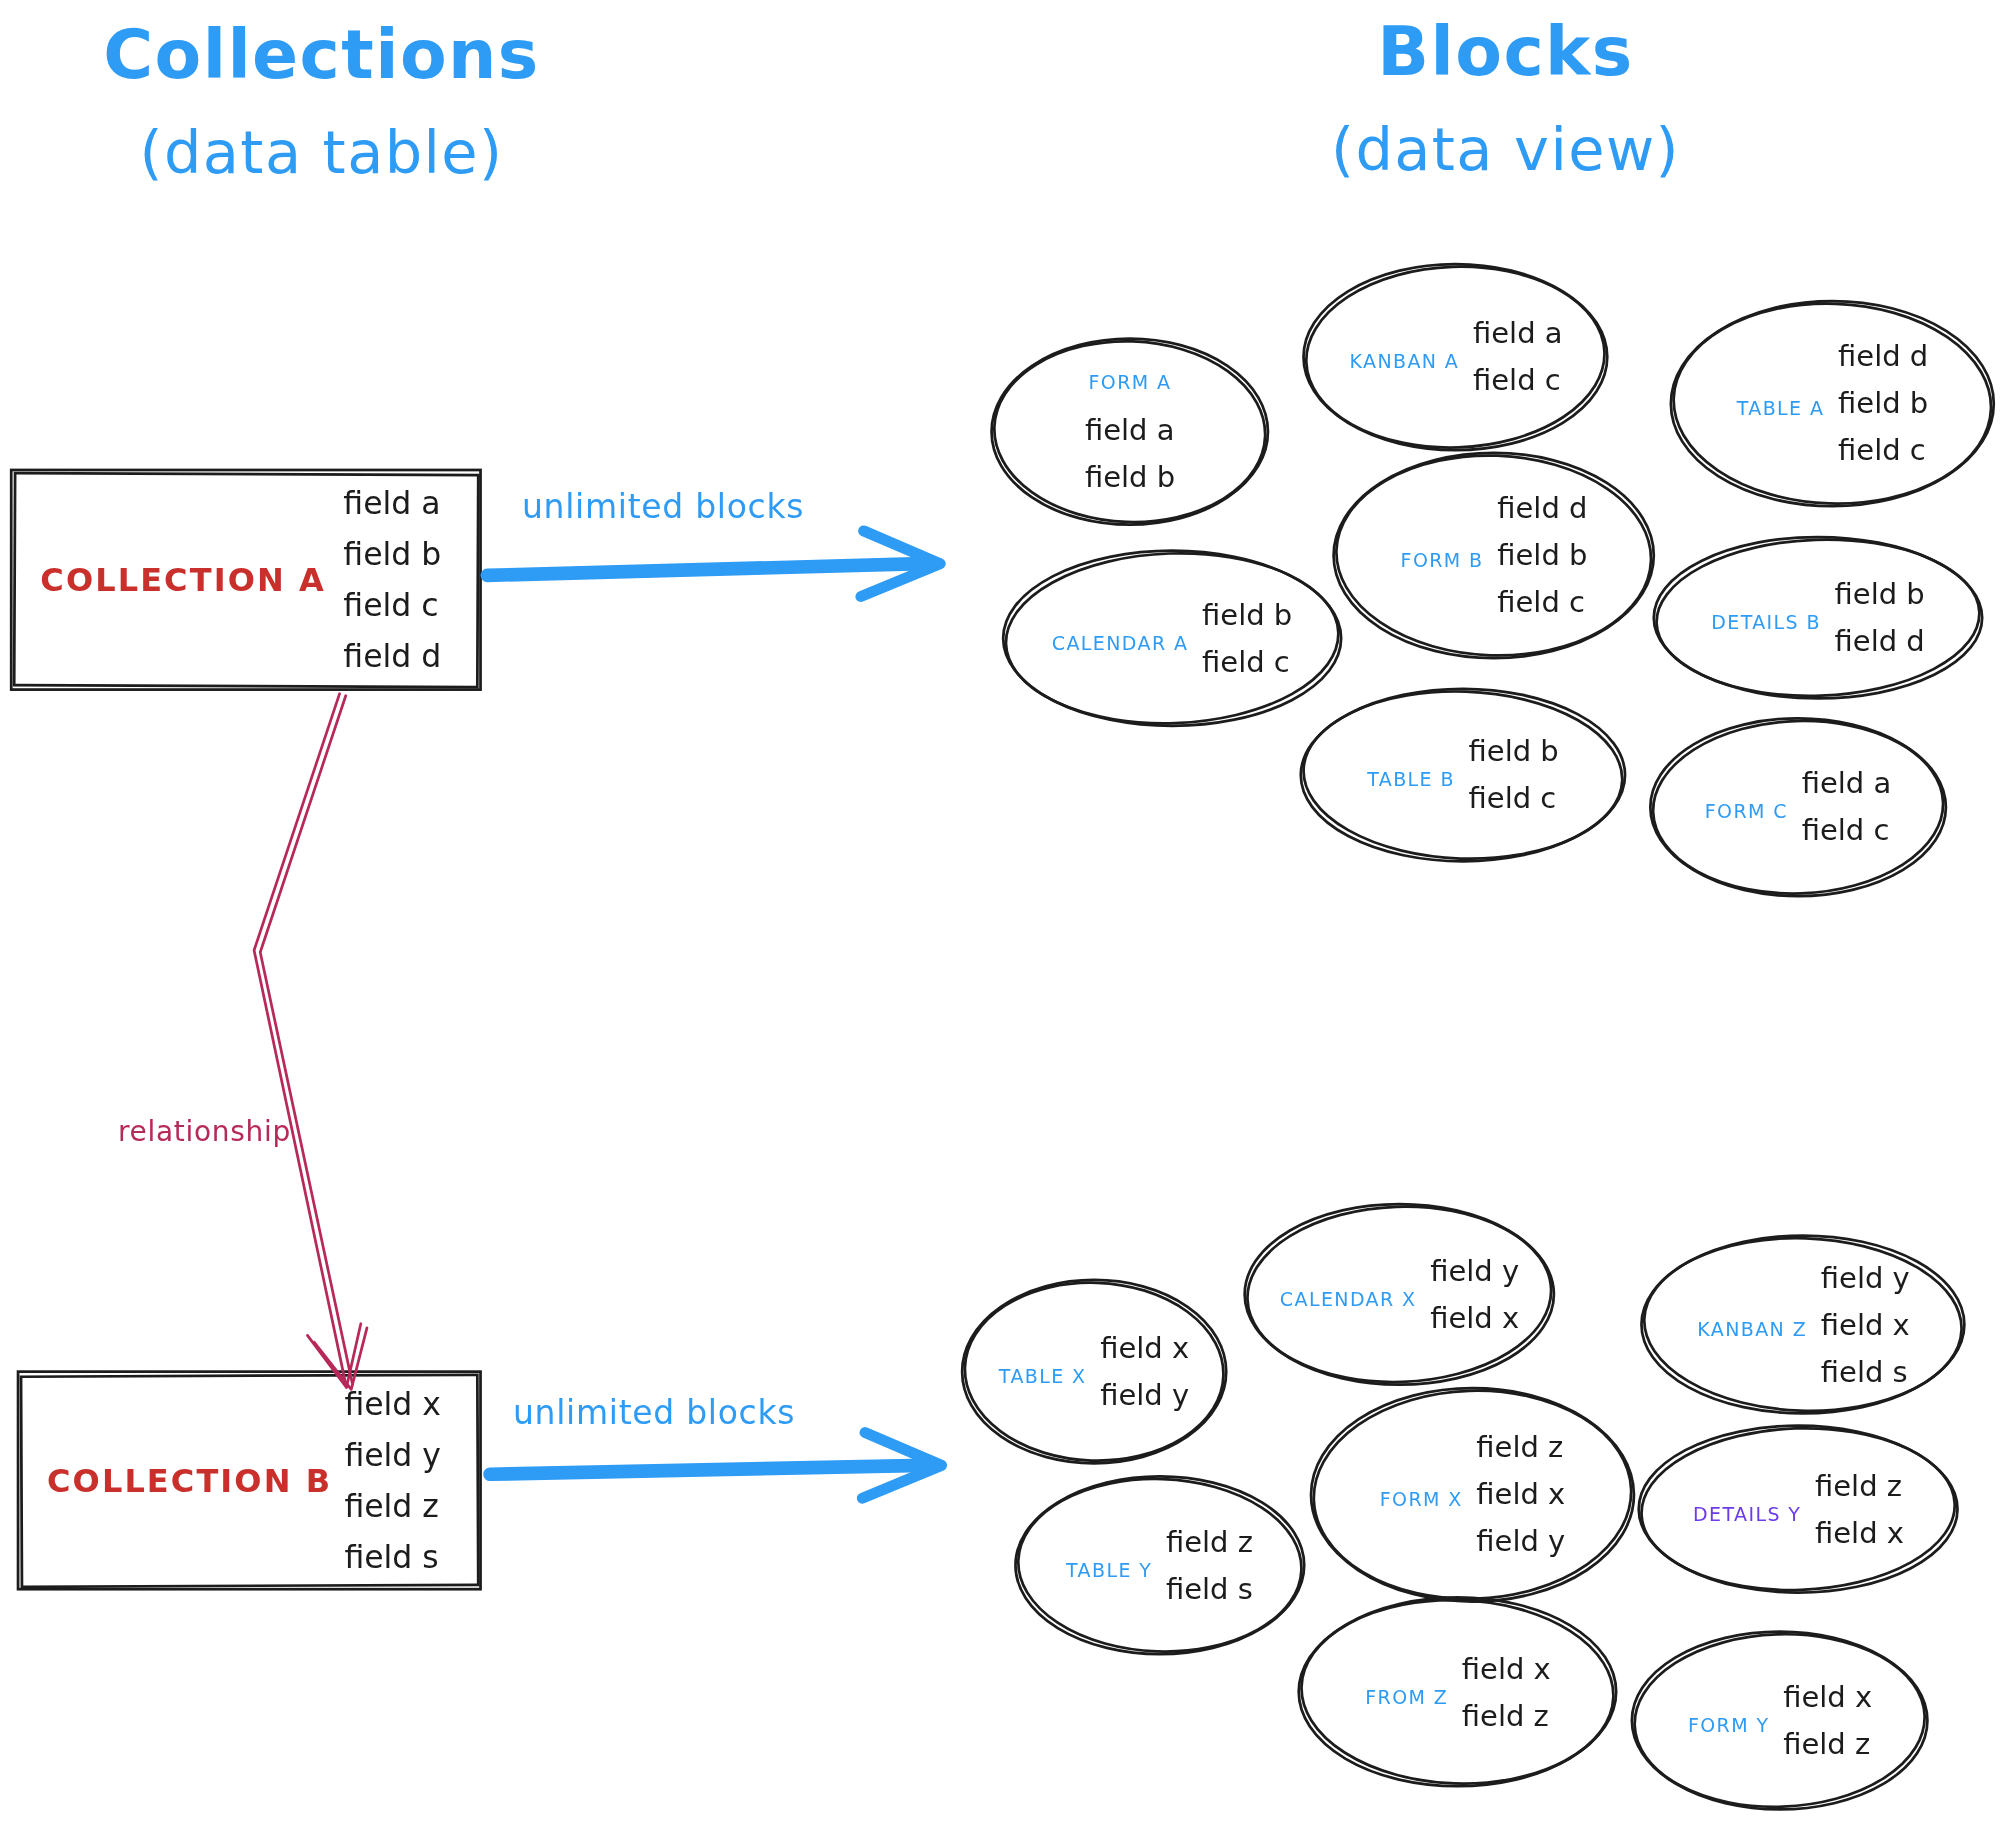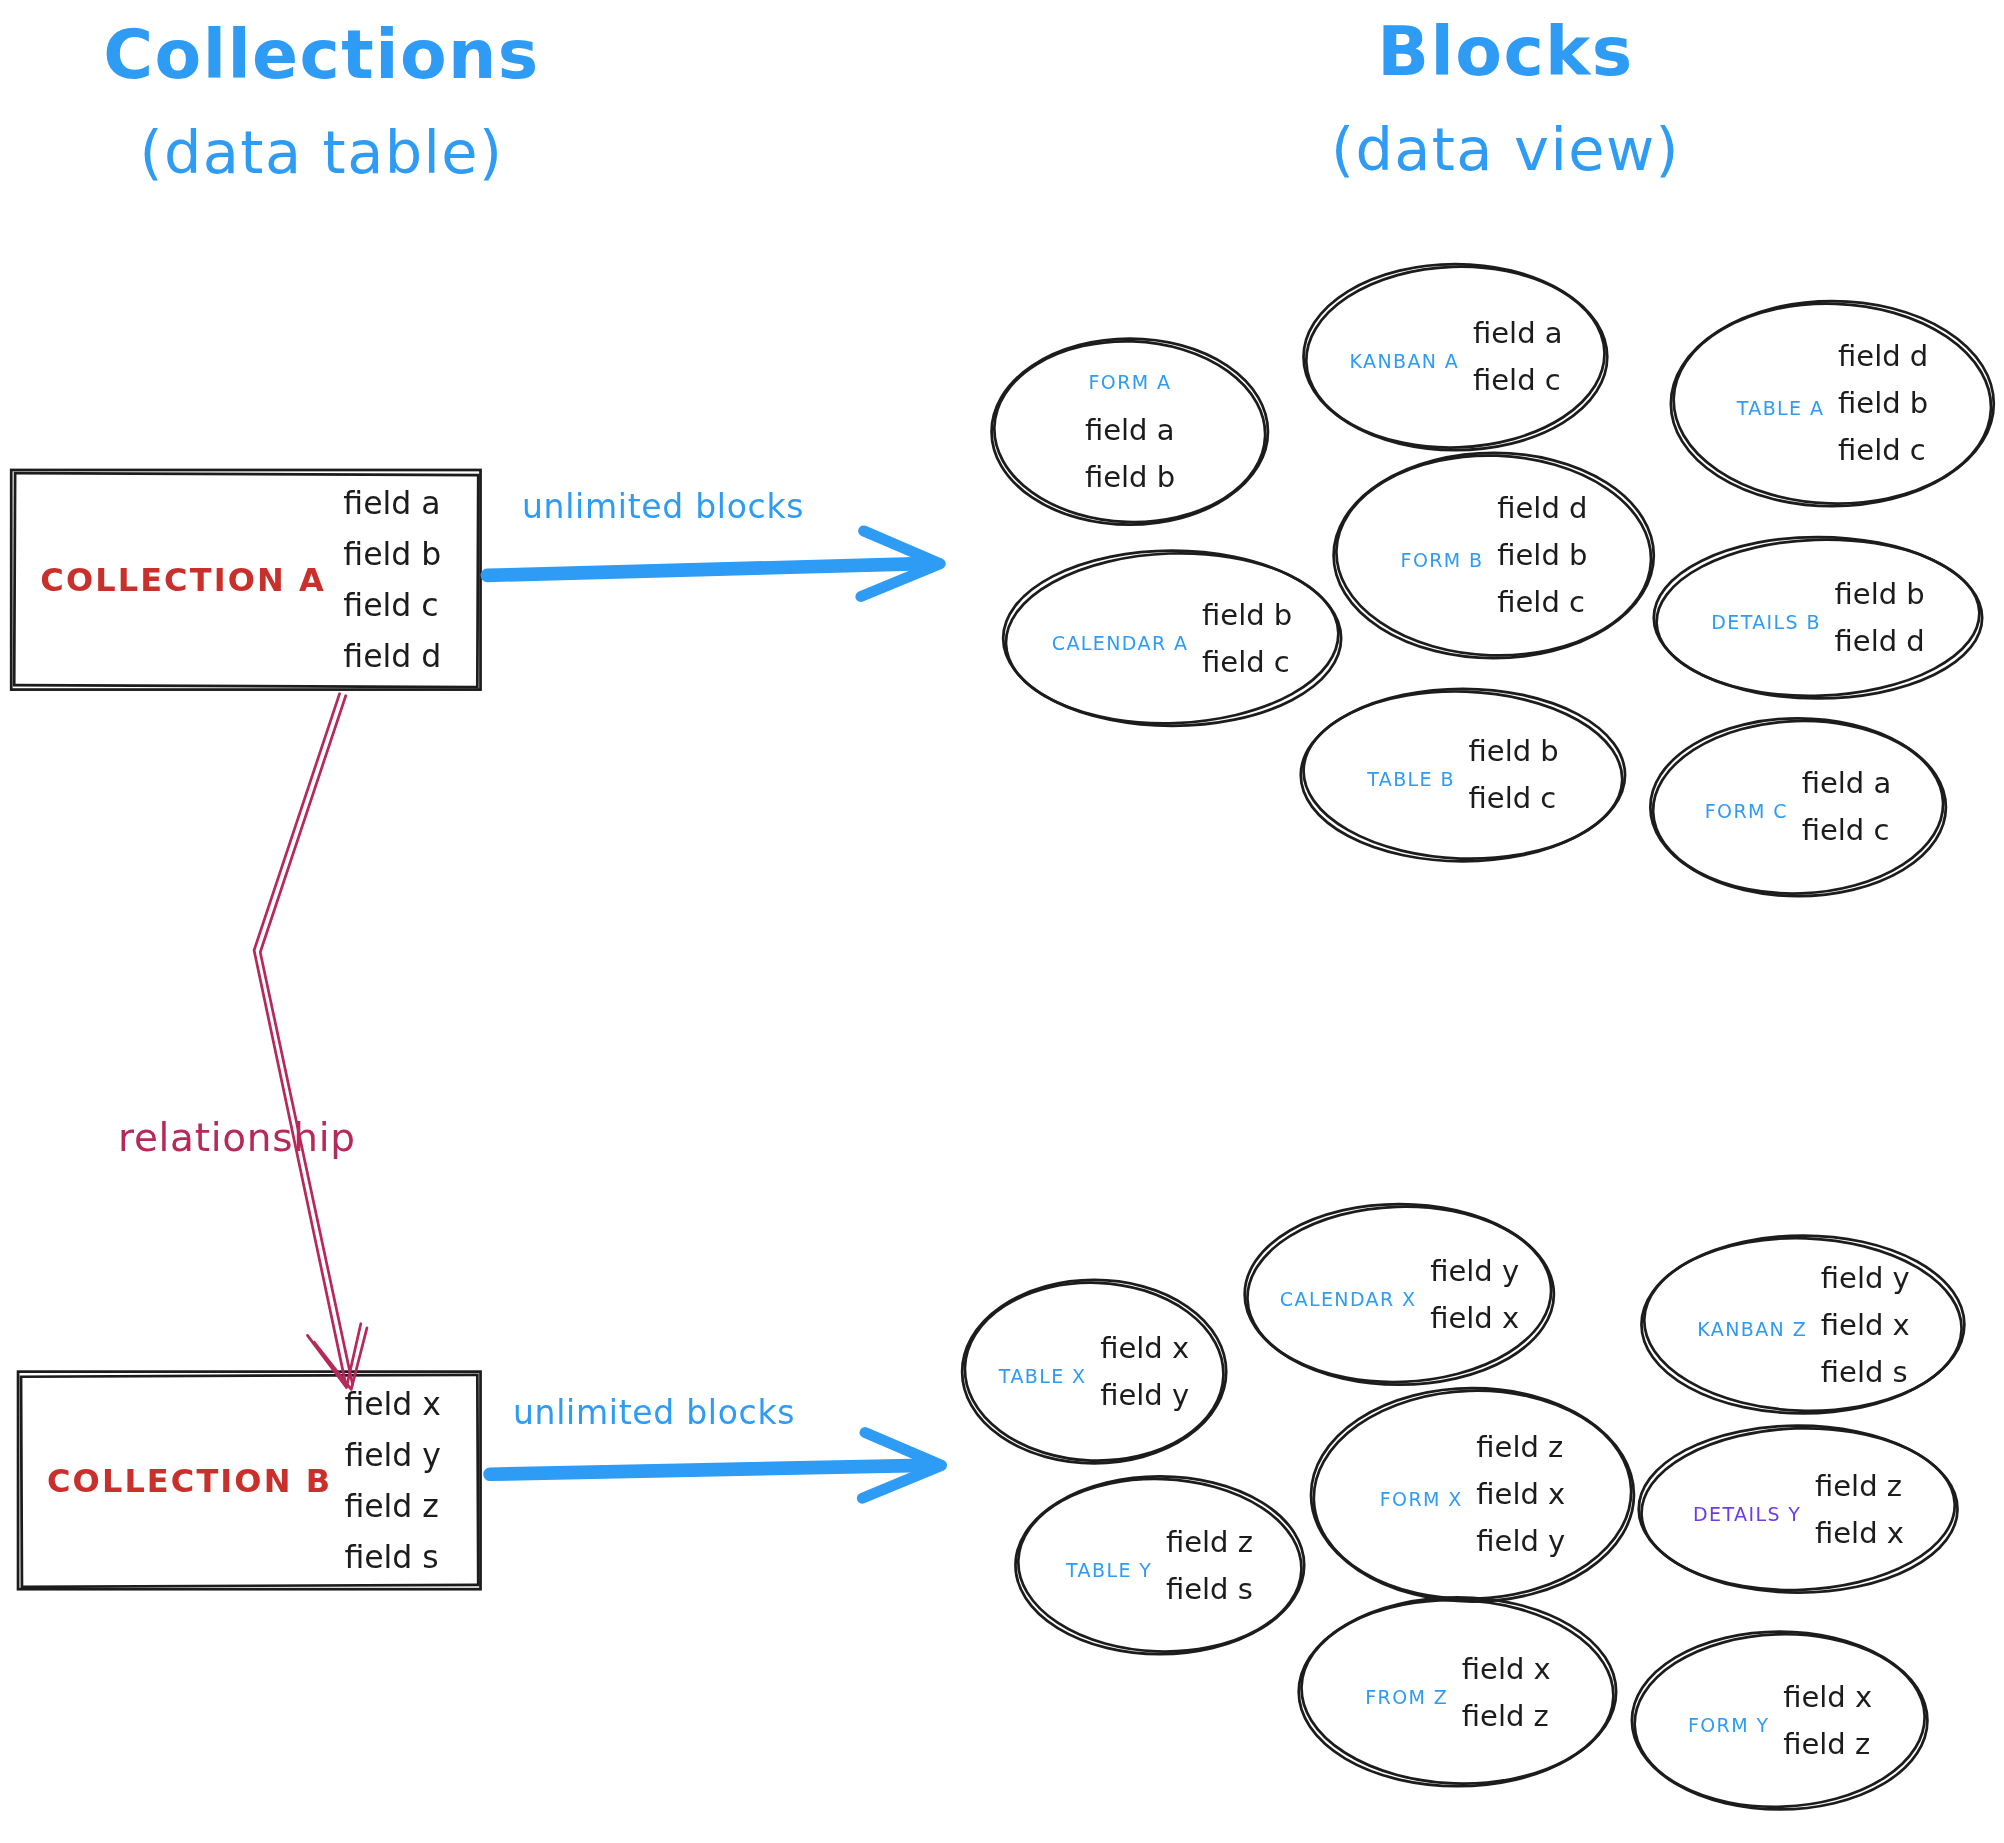--- a/index.html
+++ b/index.html
@@ -34,21 +34,21 @@
     padding:0 40px 0 30px;box-sizing:border-box;
   }
   .cname{color:var(--red);font-size:32px;font-weight:bold;letter-spacing:2.1px;white-space:nowrap;}
   .cfields{display:flex;flex-direction:column;font-size:31.5px;line-height:51px;white-space:nowrap;}
   .pos-col-a{left:10.3px;top:469px;width:471px;height:222px;}
   .pos-col-b{left:17px;top:1371px;width:464px;height:220px;}
   
   .arrow-label{color:var(--blue);font-size:33px;text-align:center;letter-spacing:0.7px;white-space:nowrap;}
   .pos-arrow-label-a{left:522px;top:487px;width:233px;}
   .pos-arrow-label-b{left:513px;top:1393px;width:233px;}
-  .rel-label{color:var(--crimson);font-size:39px;letter-spacing:0.7px;white-space:nowrap;}
+  .rel-label{color:var(--crimson);font-size:28px;letter-spacing:0.7px;white-space:nowrap;}
   .pos-rel-label{left:118px;top:1115px;}
   
   .block{
     position:absolute;display:flex;align-items:center;justify-content:center;
     gap:13.7px;box-sizing:border-box;padding:0 9.6px;
   }
   .blabel{color:var(--blue);font-size:19px;letter-spacing:1.4px;white-space:nowrap;flex-shrink:0;margin-top:8px;}
   .blabel.purple{color:var(--purple);}
   .bfields{display:flex;flex-direction:column;font-size:29px;line-height:47px;white-space:nowrap;}
   

